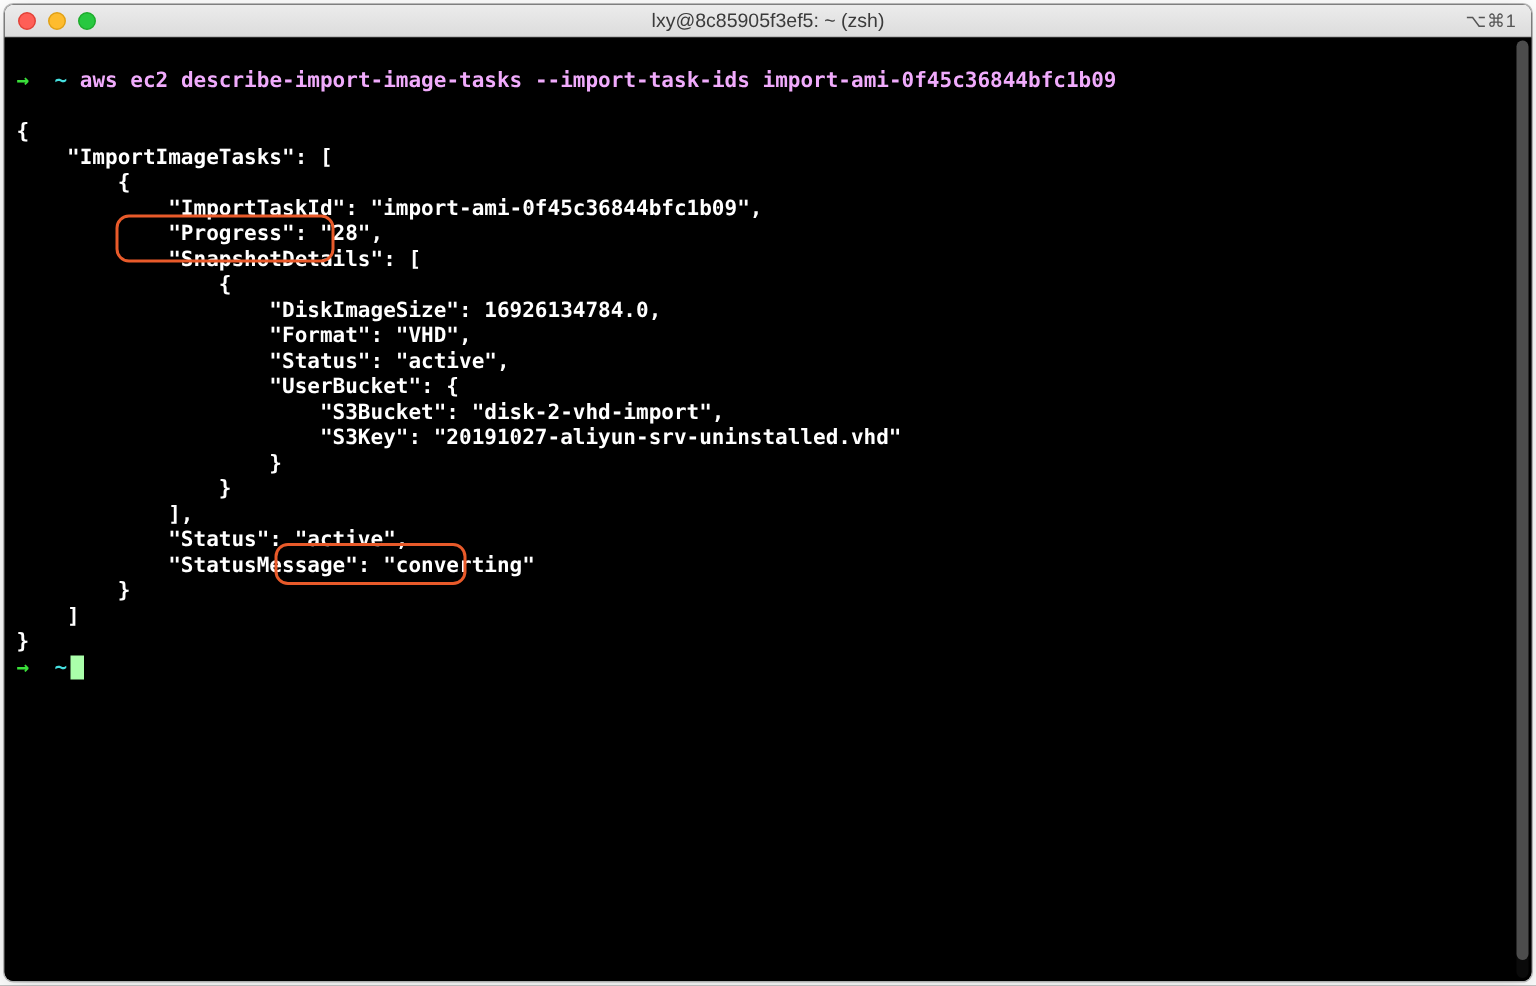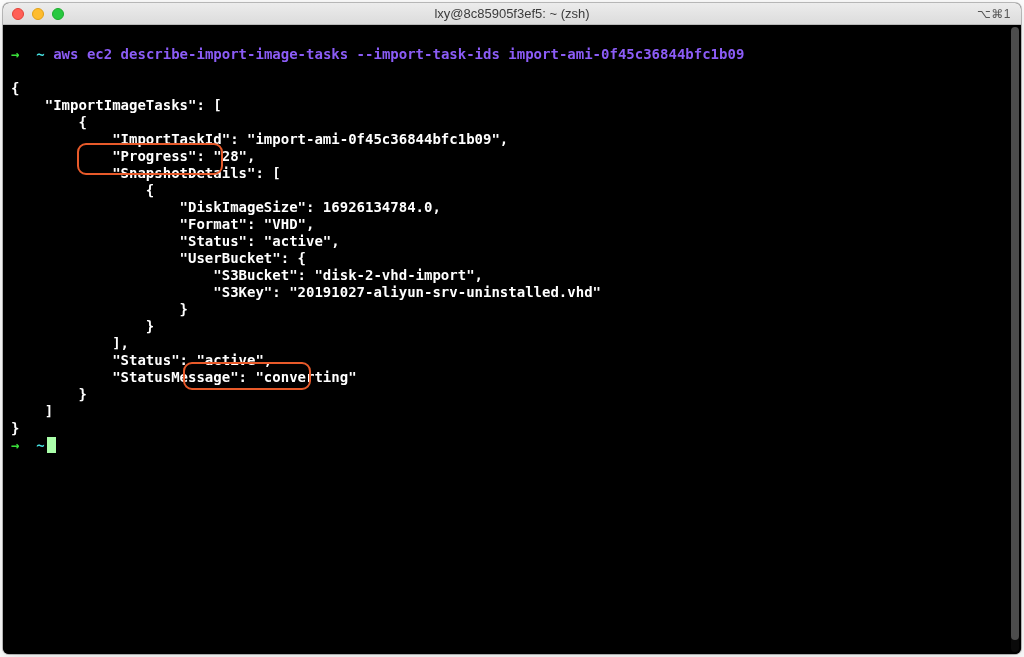--- a/index.html
+++ b/index.html
@@ -60,21 +60,21 @@
     position: absolute;
     top: 4px; left: 8px; right: 14px; bottom: 6px;
     font-family: "Menlo","Consolas","DejaVu Sans Mono",monospace;
     font-size: 14px;
     line-height: 17px;
     color: #fff;
     white-space: pre;
   }
   .prompt-arrow { color: #3ae03a; font-weight: bold; }
   .prompt-tilde { color: #46e0e0; font-weight: bold; }
-  .cmd { color: #8b5cf6; font-weight: bold; }
+  .cmd { color: #f0abfc; font-weight: bold; }
   .out { color: #fff; font-weight: bold; }
   .cursor {
     display: inline-block;
     width: 9px; height: 16px;
     background: #aaffaa;
     vertical-align: text-bottom;
     margin-left: 2px;
   }
   .highlight-box {
     position: absolute;

